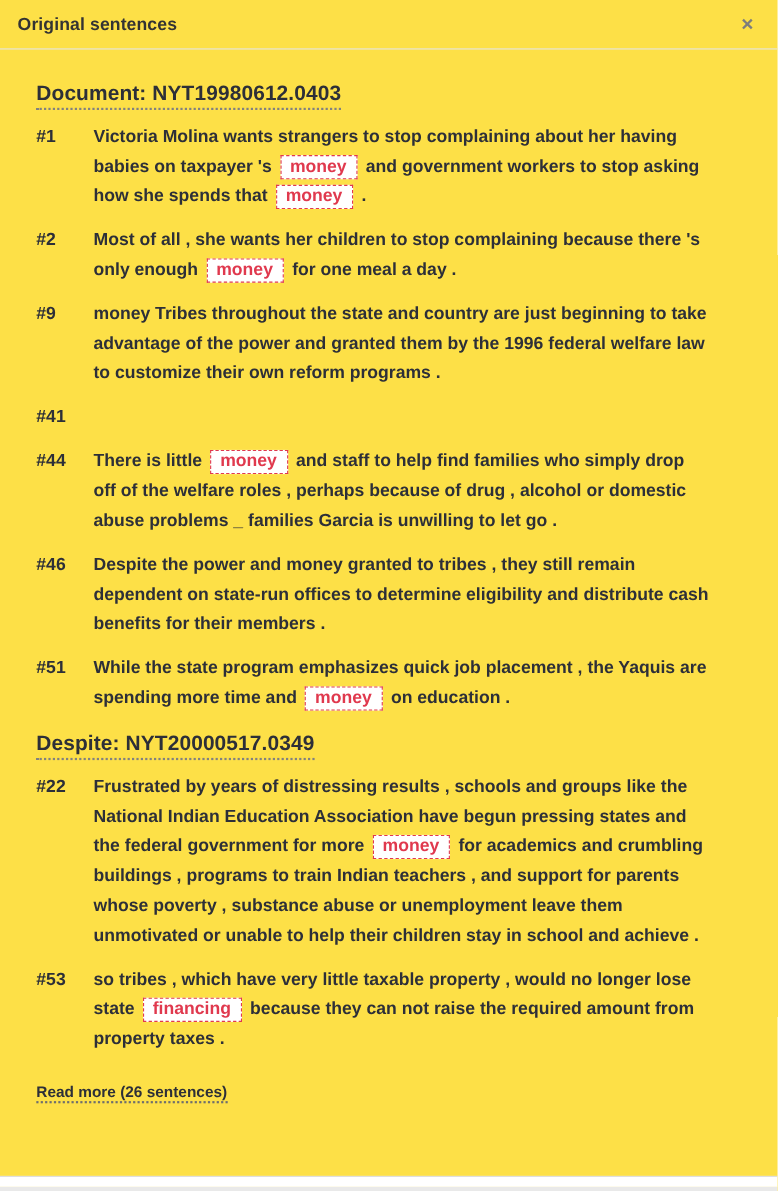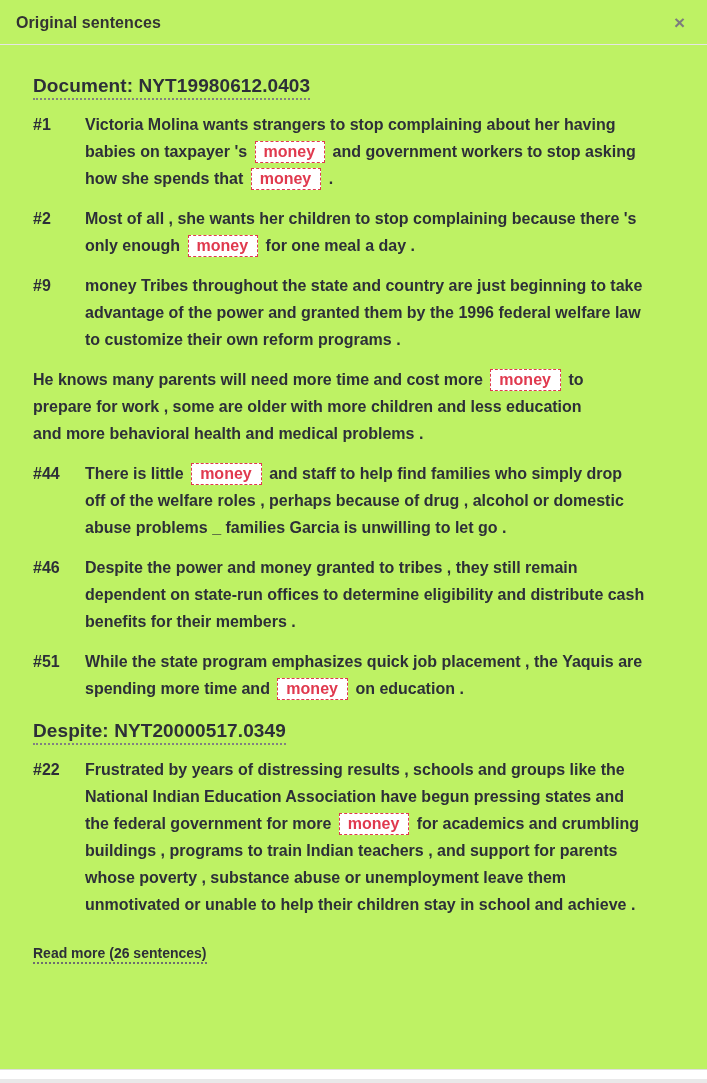--- a/index.html
+++ b/index.html
@@ -7,21 +7,21 @@
   body {
     width: 707px;
     font-family: "Liberation Sans", "DejaVu Sans", sans-serif;
     color: #2d2f38;
   }
   .modal {
     width: 707px;
     height: 1083px;
     display: flex;
     flex-direction: column;
-    background: #bef264;
+    background: #fde047;
     overflow: hidden;
   }
   .modal-header {
     flex: 0 0 auto;
     display: flex;
     align-items: center;
     justify-content: space-between;
     padding: 13px 22px 12px 16px;
     border-bottom: 1px solid #e5e5e5;
   }
@@ -125,37 +125,41 @@
       </div>
       <div class="sentence">
         <div class="snum">#2</div>
         <div class="stext">Most of all , she wants her children to stop complaining because there 's only enough <span class="hl">money</span> for one meal a day .</div>
       </div>
       <div class="sentence">
         <div class="snum">#9</div>
         <div class="stext">money Tribes throughout the state and country are just beginning to take advantage of the power and granted them by the 1996 federal welfare law to customize their own reform programs .</div>
       </div>
       <div class="sentence">
-        <div class="stext">He knows many parents will need more time and cost more <span class="hl">money</span> to prepare for work , some are older with more children and less education and more behavioral health and medical problems .</div>
+        <div class="snum">#41</div>
       </div>
       <div class="sentence">
         <div class="snum">#44</div>
         <div class="stext">There is little <span class="hl">money</span> and staff to help find families who simply drop off of the welfare roles , perhaps because of drug , alcohol or domestic abuse problems _ families Garcia is unwilling to let go .</div>
       </div>
       <div class="sentence">
         <div class="snum">#46</div>
         <div class="stext">Despite the power and money granted to tribes , they still remain dependent on state-run offices to determine eligibility and distribute cash benefits for their members .</div>
       </div>
       <div class="sentence">
         <div class="snum">#51</div>
         <div class="stext">While the state program emphasizes quick job placement , the Yaquis are spending more time and <span class="hl">money</span> on education .</div>
       </div>
       <h2 class="doc-title"><span class="ul">Despite: NYT20000517.0349</span></h2>
       <div class="sentence">
         <div class="snum">#22</div>
         <div class="stext">Frustrated by years of distressing results , schools and groups like the National Indian Education Association have begun pressing states and the federal government for more <span class="hl">money</span> for academics and crumbling buildings , programs to train Indian teachers , and support for parents whose poverty , substance abuse or unemployment leave them unmotivated or unable to help their children stay in school and achieve .</div>
       </div>
+      <div class="sentence">
+        <div class="snum">#53</div>
+        <div class="stext">so tribes , which have very little taxable property , would no longer lose state <span class="hl">financing</span> because they can not raise the required amount from property taxes .</div>
+      </div>
       <div class="read-more-row"><a class="read-more">Read more (26 sentences)</a></div>
     </div>
 
   <div class="modal-footer"></div>
   <div class="page-bottom-strip"></div>
 </div>
 
 </body></html>

